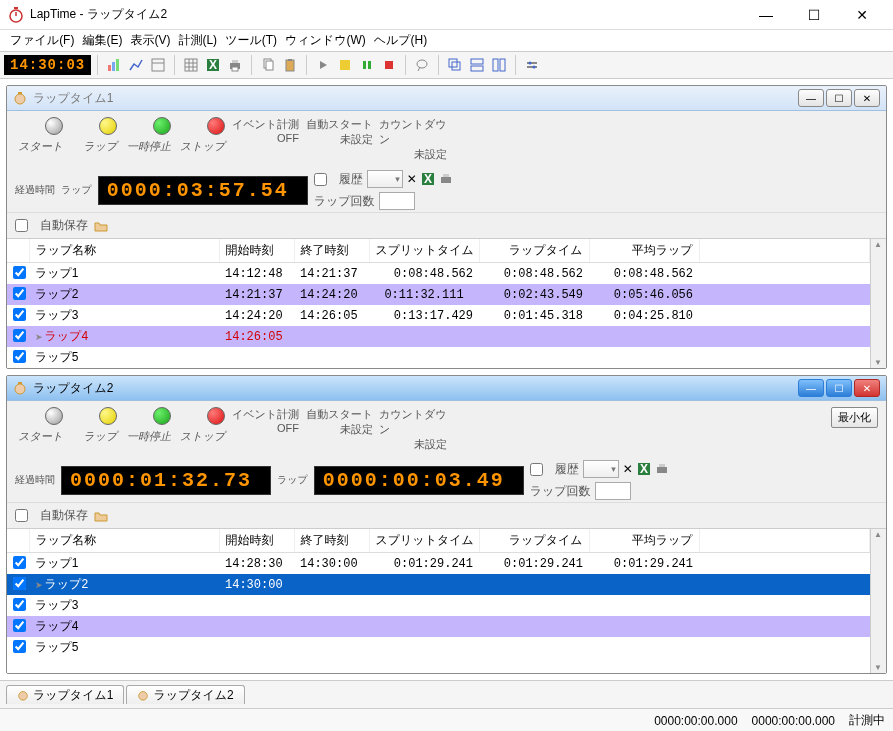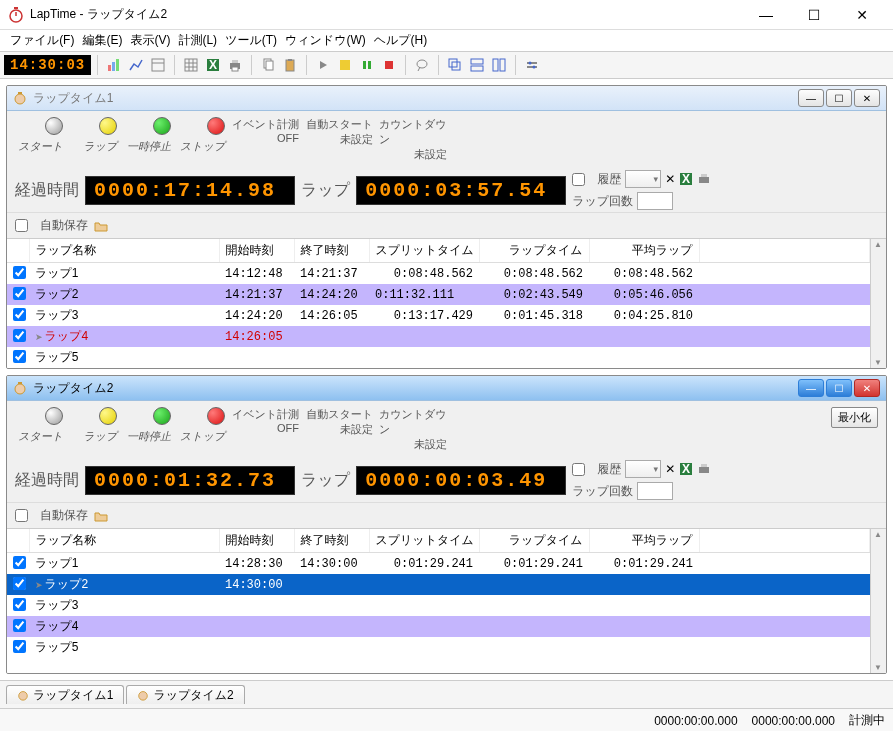--- a/index.html
+++ b/index.html
@@ -31,21 +31,21 @@
 .ctrl .dot { width: 18px; height: 18px; border-radius: 50%; border: 1px solid #666; margin-bottom: 4px; }
 .dot.gray{background: radial-gradient(circle at 30% 30%, #fff, #999);} 
 .dot.yellow{background: radial-gradient(circle at 30% 30%, #fff88a, #e5d000);} 
 .dot.green{background: radial-gradient(circle at 30% 30%, #6cf06c, #1aa31a);} 
 .dot.red{background: radial-gradient(circle at 30% 30%, #ff7a7a, #d11);} 
 .ctrl-label { font-size: 11px; color: #555; white-space: nowrap; }
 .opt-col { display: flex; flex-direction: column; align-items: flex-end; width: 68px; }
 .opt-col .top-txt { font-size: 11px; color: #555; }
 .opt-col .bot-txt { font-size: 11px; color: #555; }
 .timers-row { display: flex; align-items: center; padding: 2px 8px; gap: 6px; background: #f0f0f0; }
-.timers-row .tlabel { font-size: 16px; color: #555; }
+.timers-row .tlabel { font-size: 10px; color: #555; }
 .lcd { background: #000; color: #ff9500; font-family: "Courier New", monospace; font-weight: bold; font-size: 20px; letter-spacing: 2px; padding: 2px 8px; border: 1px solid #333; min-width: 210px; white-space: pre; }
 .history-col { display: flex; flex-direction: column; gap: 4px; }
 .history-row1 { display: flex; align-items: center; gap: 4px; }
 .hist-check { display: flex; align-items: center; gap: 12px; font-size: 11px; color: #555; }
 .combo { width: 36px; height: 18px; border: 1px solid #aaa; background: linear-gradient(to bottom,#fff,#eee); display:flex; align-items:center; justify-content:flex-end; padding-right:2px; font-size:9px; color:#777; }
 .history-row2 { display: flex; align-items: center; gap: 4px; font-size: 11px; color: #555; }
 .count-box { width: 36px; height: 18px; border: 1px solid #aaa; background: #fff; }
 .autosave-row { padding: 4px 8px; display: flex; align-items: center; gap: 6px; border-top: 1px solid #ddd; background: #f0f0f0; }
 .table-wrap { flex: 1; display: flex; background: #fff; border-top: 1px solid #ccc; overflow: hidden; }
 .table-body { flex: 1; overflow: hidden; }
@@ -253,21 +253,20 @@
           <span class="top-txt">自動スタート</span>
           <span class="bot-txt">未設定</span>
         </div>
       <div class="opt-col">
           <span class="top-txt">カウントダウン</span>
           <span class="bot-txt">未設定</span>
         </div>
     </div>
     <div class="timers-row">
       <span class="tlabel">経過時間</span>
-      <span class="lcd">0000:17:14.98</span>
       <span class="tlabel">ラップ</span>
       <span class="lcd">0000:03:57.54</span>
       <div class="history-col">
         <div class="history-row1">
           <label class="hist-check">
               <input type="checkbox" style="">
               <span>履歴</span>
             </label>
           <span class="combo">▾</span>
           <span>✕</span>
@@ -319,21 +318,21 @@
                 <td style="text-align: right;">0:08:48.562</td>
                 <td style="text-align: right;">0:08:48.562</td>
                 <td style="text-align: right;">0:08:48.562</td>
                 <td></td>
               </tr>
               <tr class="alt">
                 <td class="chk"><input type="checkbox" checked="" style=""></td>
                 <td class="lapname">ラップ2</td>
                 <td>14:21:37</td>
                 <td>14:24:20</td>
-                <td style="text-align: left;">0:11:32.111</td>
+                <td style="text-align: center;">0:11:32.111</td>
                 <td style="text-align: right;">0:02:43.549</td>
                 <td style="text-align: right;">0:05:46.056</td>
                 <td></td>
               </tr>
               <tr>
                 <td class="chk"><input type="checkbox" checked="" style=""></td>
                 <td class="lapname">ラップ3</td>
                 <td>14:24:20</td>
                 <td>14:26:05</td>
                 <td style="text-align: right;">0:13:17.429</td>

